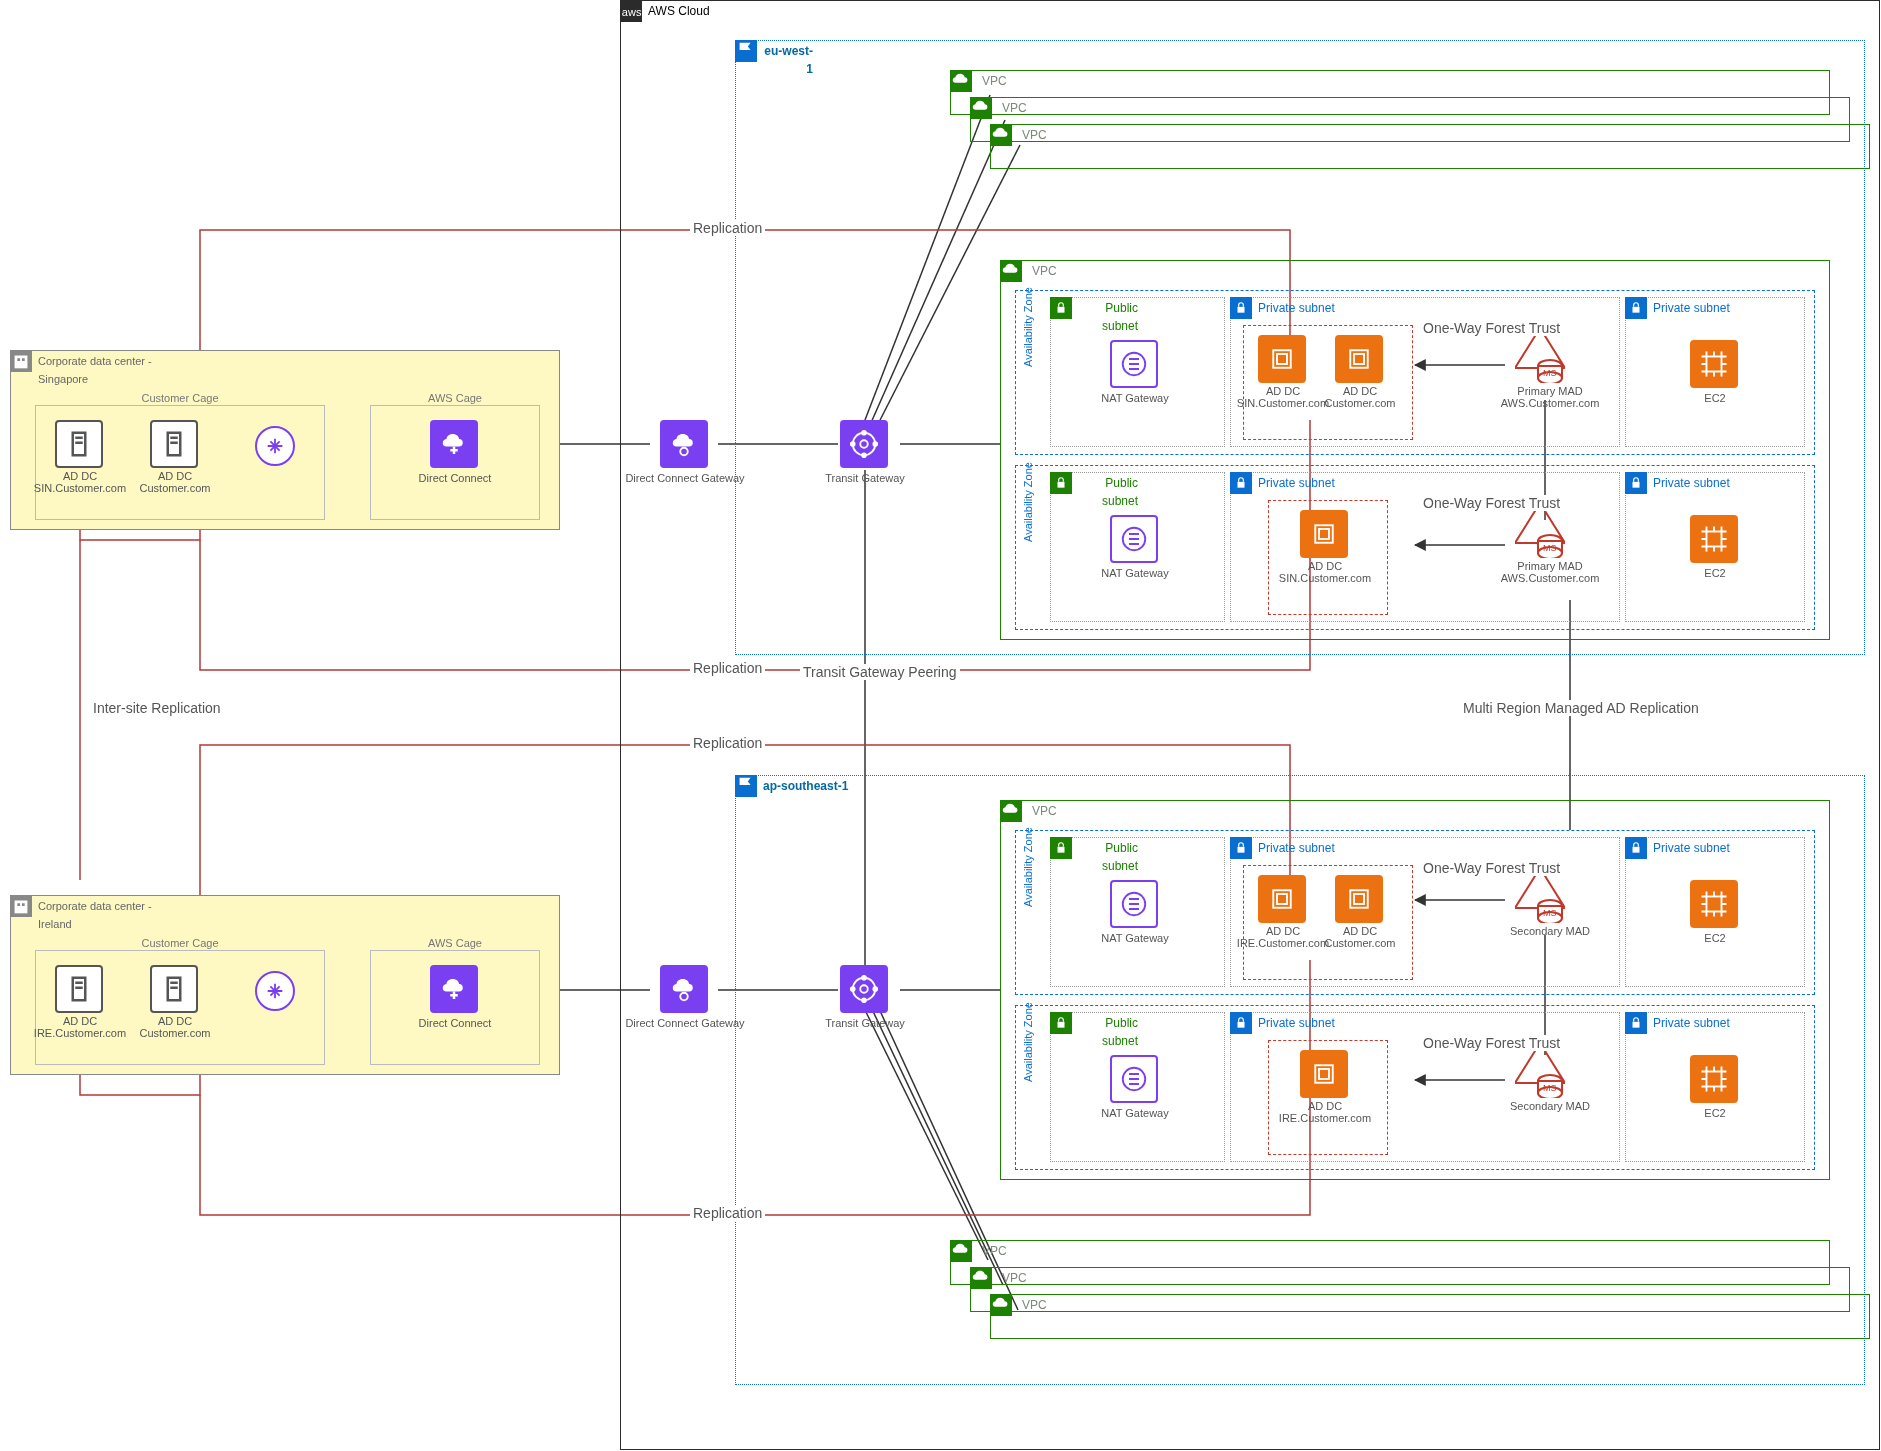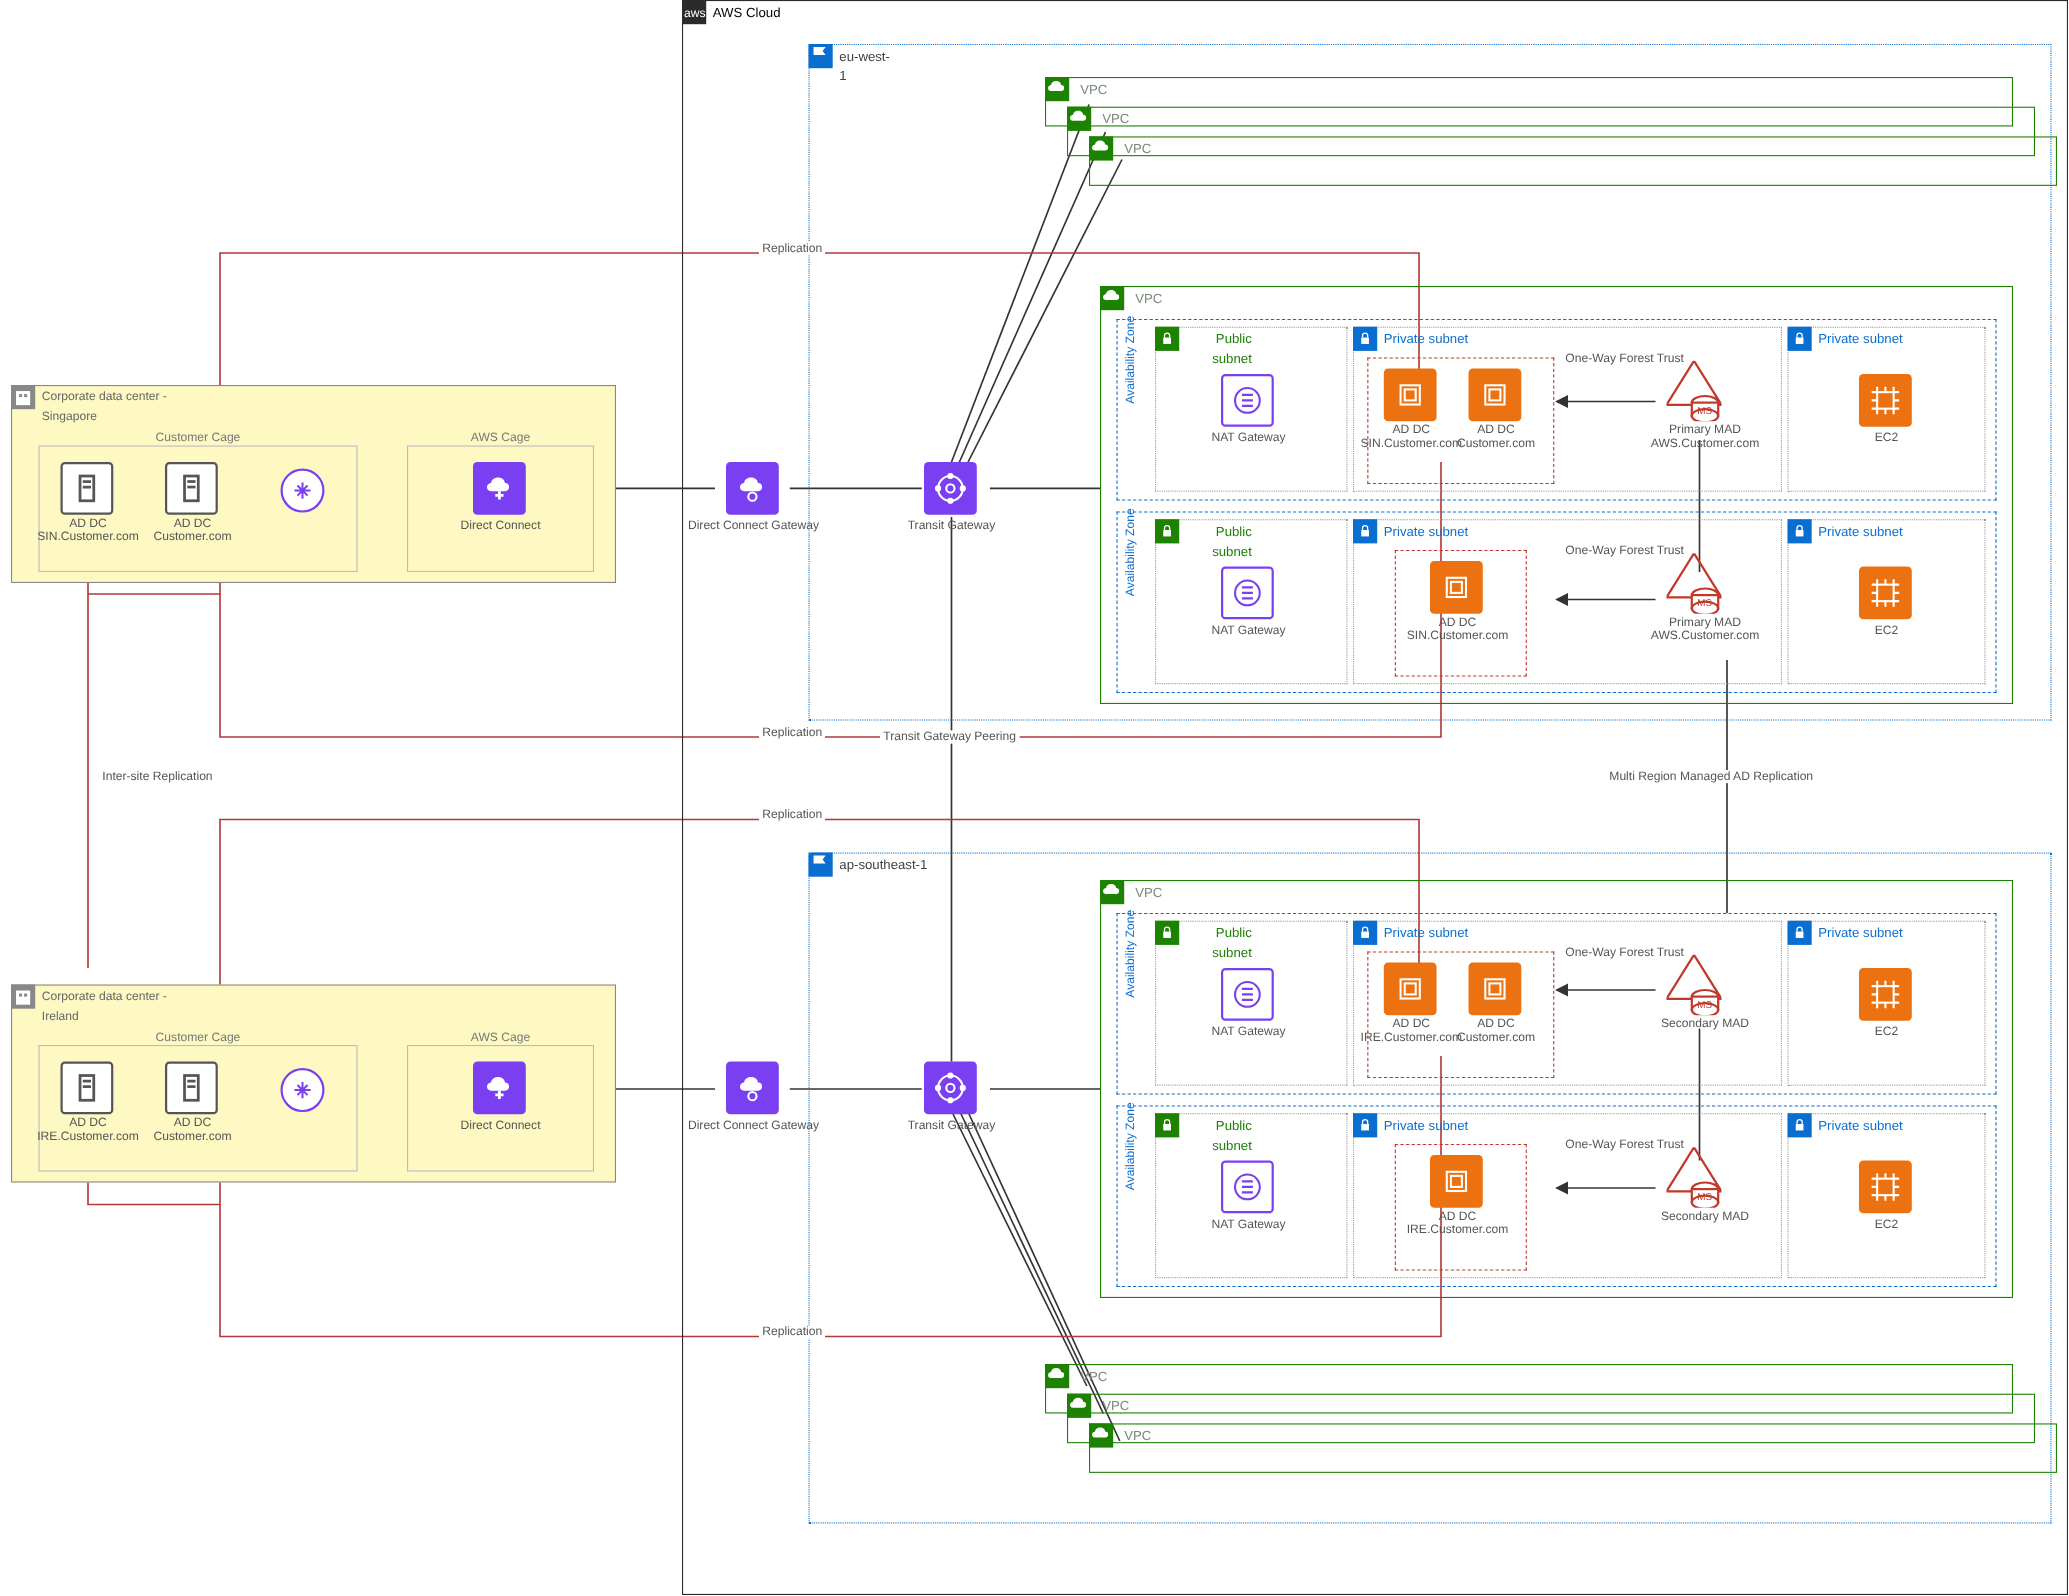--- a/index.html
+++ b/index.html
@@ -8,21 +8,21 @@
   .box{position:absolute;box-sizing:border-box;}
   .tiny{font-size:10px;color:#555;}
   .title-chip{position:absolute;top:-1px;left:-1px;padding:2px 8px 2px 28px;font-size:12px;line-height:18px;}
   .corner{position:absolute;top:-1px;left:-1px;width:22px;height:22px;display:flex;align-items:center;justify-content:center;}
   
   .cloud{border:1px solid #2b2b2b;padding-left:48px;}
   .cloud .corner{background:#2b2b2b;color:#fff;}
   
   .region{border:1px dotted #0a6ed1;}
   .region .corner{background:#0a6ed1;color:#fff;}
-  .region .title-chip{color:#404040;font-weight:400;}
+  .region .title-chip{color:#0369a1;font-weight:700;text-align:right;}
   
   .vpc{border:1px solid #1d8102;}
   .vpc .corner{background:#1d8102;color:#fff;}
   .vpc .title-chip{color:#7a8a7a;padding-left:32px;}
   
   .az{border:1px dashed #0a6ed1;}
   .az-l{position:absolute;left:6px;top:50%;transform:translateY(-50%) rotate(-90deg);transform-origin:left top;font-size:11px;color:#0a6ed1;white-space:nowrap;}
   
   .sub{border:1px dotted #999;text-align:right;}
   .sub.pub .corner{background:#1d8102;}
@@ -37,21 +37,21 @@
   .ic.orange{background:#ec7211;}
   .ic.opurple{border:2px solid #7b3ff2;background:#fff;}
   .ic.ogrey{border:2px solid #555;background:#fff;}
   .icap{position:absolute;width:140px;text-align:center;font-size:11px;color:#555;white-space:normal;}
   .group{position:absolute;border:1px dashed #c0392b;box-sizing:border-box;}
   
   .sq{width:14px;height:14px;}
   
   .mad{position:absolute;width:50px;height:55px;}
   .mad svg{width:50px;height:55px;}
-  .line-lbl{position:absolute;font-size:11px;color:#555;background:#fff;padding:0 3px;}
+  .line-lbl{position:absolute;font-size:14px;color:#555;background:#fff;padding:0 3px;}
   
   .dc{border:1px solid #888;background:#fef9c3;}
   .dc .corner{background:#888;color:#fff;}
   .dc .title-chip{color:#666;font-size:11px;}
   .cage{position:absolute;border:1px solid #bbb;box-sizing:border-box;}
   .cage>.cap{position:absolute;top:-14px;left:0;right:0;text-align:center;font-size:11px;color:#777;}
   .round{position:absolute;width:36px;height:36px;border:2px solid #7b3ff2;border-radius:50%;display:flex;align-items:center;justify-content:center;background:#fff;}
   .round svg{width:22px;height:22px;stroke:#7b3ff2;}
 </style>
 </head>

